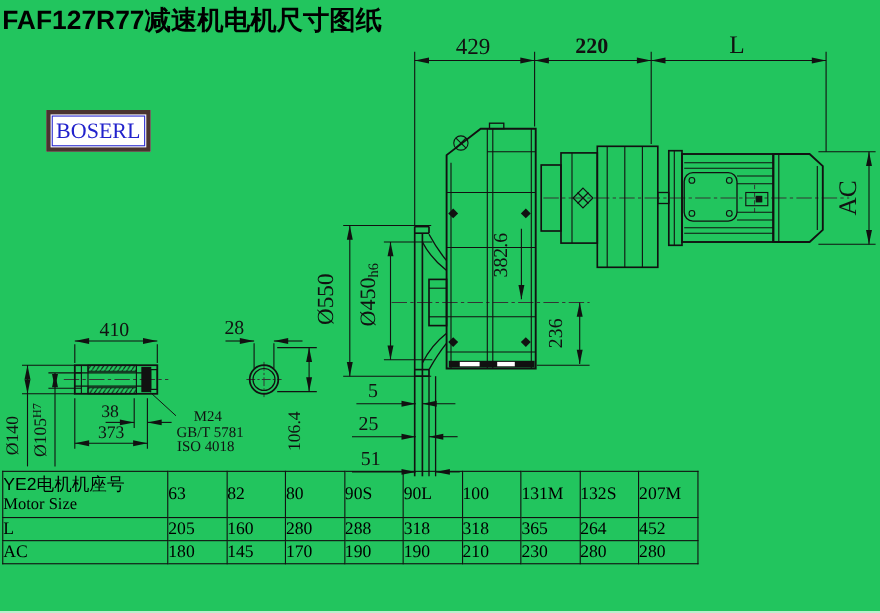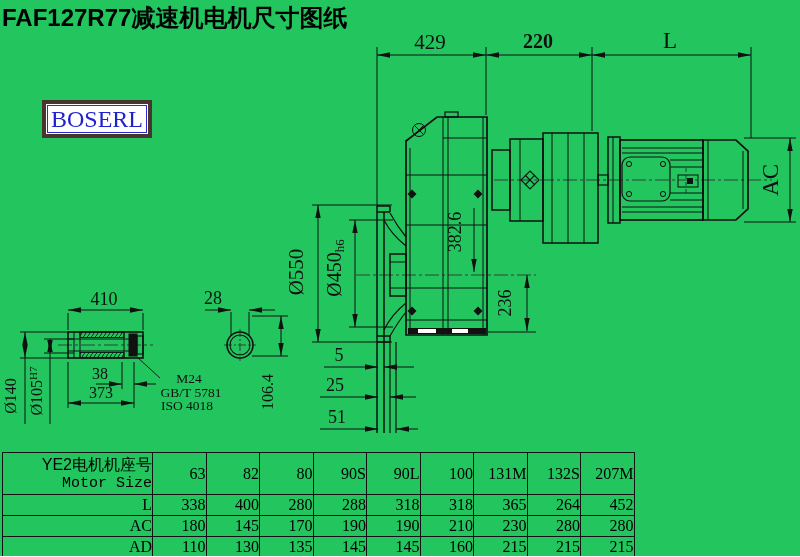--- a/index.html
+++ b/index.html
@@ -2,31 +2,31 @@
 <html><head>
 <meta charset="utf-8">
 <style>
   html,body{margin:0;padding:0;background:#fff;}
   #page{position:relative;width:800px;height:556px;background:#22c55e;overflow:hidden;
         font-family:"Liberation Sans", sans-serif;color:#111;}
   #title{position:absolute;left:2px;top:2px;font-size:24px;font-weight:bold;
          letter-spacing:0px;color:#000;white-space:nowrap;}
   #logo{position:absolute;left:42px;top:100px;border:4px solid #4a3430;background:#fff;padding:1px;}
   #logo .inner{border:1px solid #2b2bd0;padding:0px 3px;}
-  #logo .txt{font-family:"Liberation Serif", serif;font-size:24px;color:#2222cc;line-height:26px;}
+  #logo .txt{font-family:"Liberation Serif", serif;font-size:20px;color:#2222cc;line-height:26px;}
   #drw{position:absolute;left:0;top:0;}
-  #spec{position:absolute;left:2px;top:452px;border-collapse:collapse;table-layout:fixed;
-        text-align:right;color:#000;}
+  #spec{position:absolute;left:2px;top:428px;border-collapse:collapse;table-layout:fixed;
+        text-align:left;color:#000;}
   #spec td{border:1.7px solid #111;padding:0;overflow:hidden;}
   #spec .hc{width:149px;}
   #spec .c{width:52.5px;}
   #spec .num{font-family:Liberation Serif, serif;font-size:16px;height:20px;}
   #spec .hdr{height:41px;line-height:19px;}
   #spec .cn{font-size:16px;}
-  #spec .en{font-family:Liberation Mono, monospace;font-size:15px;}
+  #spec .en{font-family:Liberation Serif, serif;font-size:15px;}
   svg text{fill:#111;font-family:"Liberation Serif","DejaVu Serif",serif;}
 </style>
 </head>
 <body>
 
 <div id="page">
 
   <div id="title">FAF127R77减速机电机尺寸图纸</div>
 
   <div id="logo">
@@ -296,50 +296,38 @@
       <td class="c num">80</td>
       <td class="c num">90S</td>
       <td class="c num">90L</td>
       <td class="c num">100</td>
       <td class="c num">131M</td>
       <td class="c num">132S</td>
       <td class="c num">207M</td>
     </tr>
     <tr>
       <td class="hc num">L</td>
-      <td class="c num">338</td>
-      <td class="c num">400</td>
+      <td class="c num">205</td>
+      <td class="c num">160</td>
       <td class="c num">280</td>
       <td class="c num">288</td>
       <td class="c num">318</td>
       <td class="c num">318</td>
       <td class="c num">365</td>
       <td class="c num">264</td>
       <td class="c num">452</td>
     </tr>
     <tr>
       <td class="hc num">AC</td>
       <td class="c num">180</td>
       <td class="c num">145</td>
       <td class="c num">170</td>
       <td class="c num">190</td>
       <td class="c num">190</td>
       <td class="c num">210</td>
       <td class="c num">230</td>
       <td class="c num">280</td>
       <td class="c num">280</td>
     </tr>
-    <tr>
-      <td class="hc num">AD</td>
-      <td class="c num">110</td>
-      <td class="c num">130</td>
-      <td class="c num">135</td>
-      <td class="c num">145</td>
-      <td class="c num">145</td>
-      <td class="c num">160</td>
-      <td class="c num">215</td>
-      <td class="c num">215</td>
-      <td class="c num">215</td>
-    </tr>
   </tbody>
     </table>
 
 </div>
 
 </body></html>

